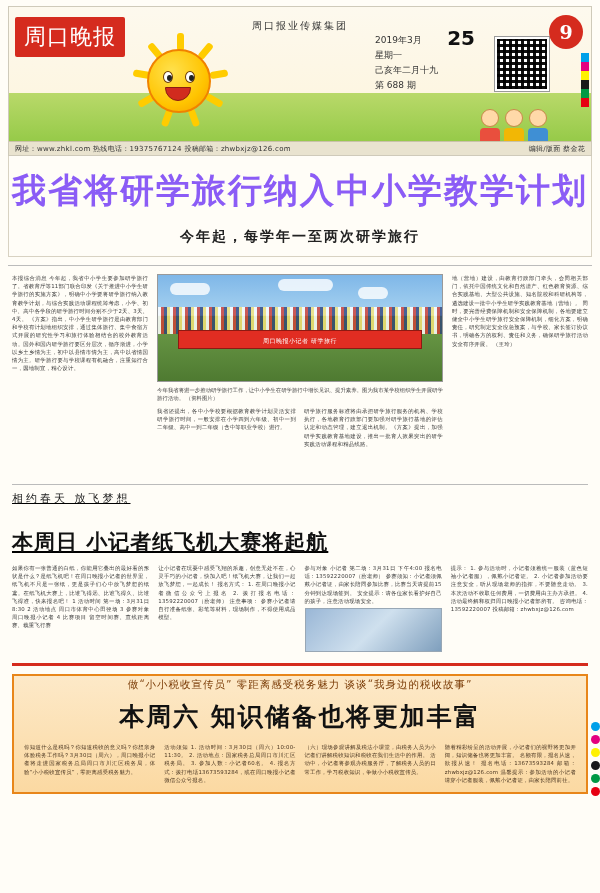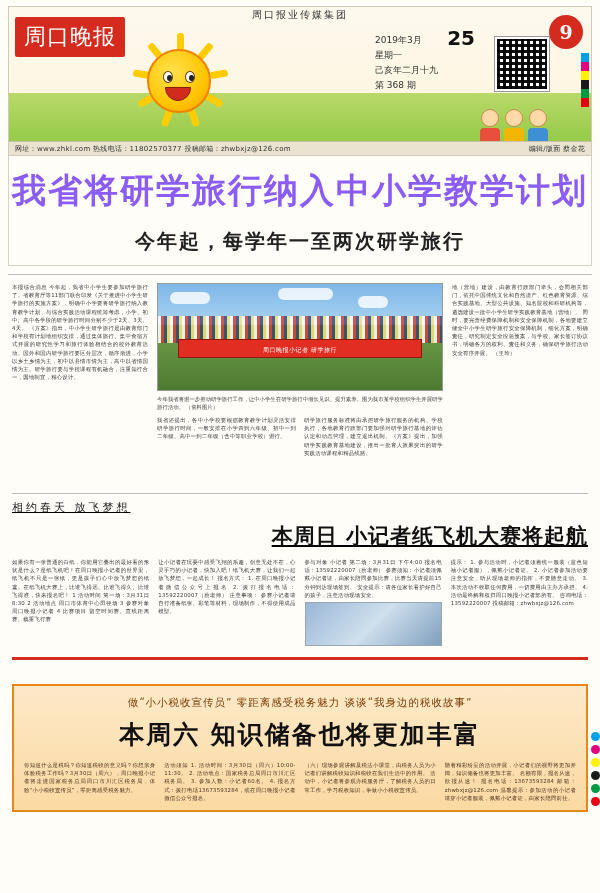--- a/index.html
+++ b/index.html
@@ -31,21 +31,21 @@
     background:#d52b1e;
     color:#fff;
     font-family:"DejaVu Serif", serif;
     font-weight:normal;
     font-size:22px;
     letter-spacing:1px;
     display:flex; align-items:center; justify-content:center;
     border-radius:2px;
   }
   .group-name {
-    position:absolute; left:0; right:0; top:1px;
+    position:absolute; left:0; right:0; top:12px;
     text-align:center;
     font-size:10px; color:#333; letter-spacing:2px;
   }
   .sun {
     position:absolute; left:124px; top:28px;
     width:92px; height:92px;
   }
   .sun .core {
     position:absolute; left:14px; top:14px; width:64px; height:64px;
     border-radius:50%;
@@ -132,21 +132,21 @@
   }
   .headline {
     font-family:"DejaVu Serif", serif;
     font-weight:bold;
     font-size:34px;
     letter-spacing:2px;
     color:#8b5cf6;
   }
   .subhead {
     margin-top:14px;
-    font-size:20px;
+    font-size:14px;
     font-weight:bold;
     letter-spacing:2px;
     color:#222;
     font-family:Liberation Mono, monospace;
   }
   .rule { height:1px; background:#bbb; margin:8px 0 0; }
 
   
   .cols {
     display:flex;
@@ -191,39 +191,38 @@
 
   
   .mid-rule { border-top:1px solid #bbb; margin:6px 4px 0; }
   .mid-head {
     padding:6px 4px 0;
     font-family:"DejaVu Serif", serif;
     text-decoration:underline;
   }
   .mid-kicker { font-size:11px; letter-spacing:3px; color:#222; }
   .mid-title {
-    margin-top:7px; font-size:21px; font-weight:bold; letter-spacing:1px; color:#111;
-    font-family:"DejaVu Serif", serif;
-    text-align:right;
+    margin-top:22px; font-size:21px; font-weight:bold; letter-spacing:1px; color:#111;
+    font-family:"DejaVu Serif", serif;
   }
   .mid-cols { display:flex; gap:9px; padding:8px 4px 0; }
   .mid-cols .col { flex:1; }
   .ph-img {
     width:100%; height:44px; margin:3px 0;
     background:linear-gradient(135deg,#9ab7d6,#cfe0ee 50%,#7f9fbd);
     border:1px solid #98a7b5;
   }
   .red-divider { height:3px; background:#d52b1e; margin:8px 4px 0; }
 
   
   .promo {
-    margin:24px 4px 0;
+    margin:8px 4px 0;
     border:2px solid #e8861a;
     background:linear-gradient(to bottom,#fde9c8,#fbd9a2);
-    padding:10px 10px 8px;
+    padding:2px 10px 8px;
     position:relative;
   }
   .promo-kicker {
     text-align:center; font-size:10.5px; color:#7a3b06; letter-spacing:1px;
     font-family:"DejaVu Serif", serif;
   }
   .promo-title {
     text-align:center; margin-top:8px;
     font-size:25px; font-weight:bold; color:#111; letter-spacing:2px;
     font-family:"DejaVu Serif", serif;
@@ -266,21 +265,21 @@
         </div>
       <div class="mouth"></div>
     </div>
 
 
     <div class="date-col">
       <div>2019年3月</div>
       <div class="big">25</div>
       <div>星期一</div>
       <div>己亥年二月十九</div>
-      <div>第 368 期</div>
+      <div>第 688 期</div>
     </div>
 
     <div class="qr"></div>
     <div class="page-badge">9</div>
 
     <div class="kid" style="left:470px">
       <div class="head"></div>
         <div class="body" style="background:#e94f3d"></div>
     </div>
     <div class="kid" style="left:494px">
@@ -295,21 +294,21 @@
     <div class="swatches">
       <div style="background:#00a0e9"></div>
       <div style="background:#e4007f"></div>
       <div style="background:#fff100"></div>
       <div style="background:#1a1a1a"></div>
       <div style="background:#009944"></div>
       <div style="background:#e60012"></div>
     </div>
 
     <div class="greenbar">
-      <span>网址：www.zhkl.com    热线电话：11802570377    投稿邮箱：zhwbxjz@126.com</span>
+      <span>网址：www.zhkl.com    热线电话：19375767124    投稿邮箱：zhwbxjz@126.com</span>
       <span style="float:right">编辑/版面 蔡金花</span>
     </div>
   </div>
 
   <div class="headline-wrap">
     <h1 class="headline">我省将研学旅行纳入中小学教学计划</h1>
     <div class="subhead">今年起，每学年一至两次研学旅行</div>
   </div>
   <div class="rule"></div>
 

